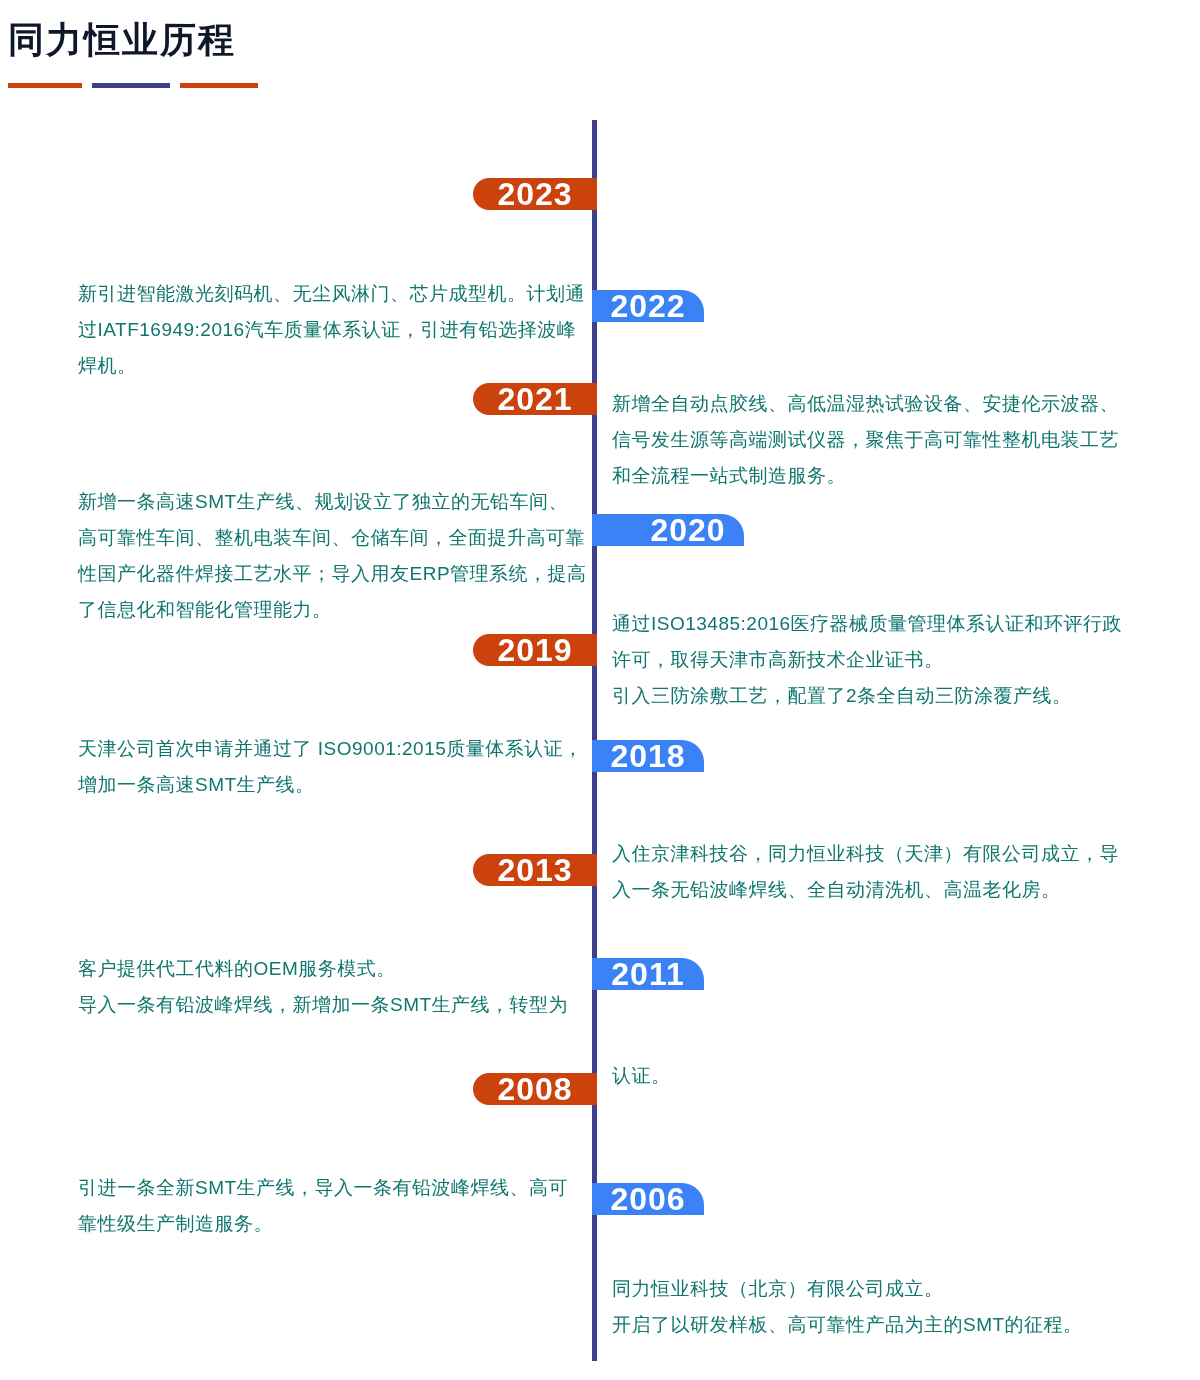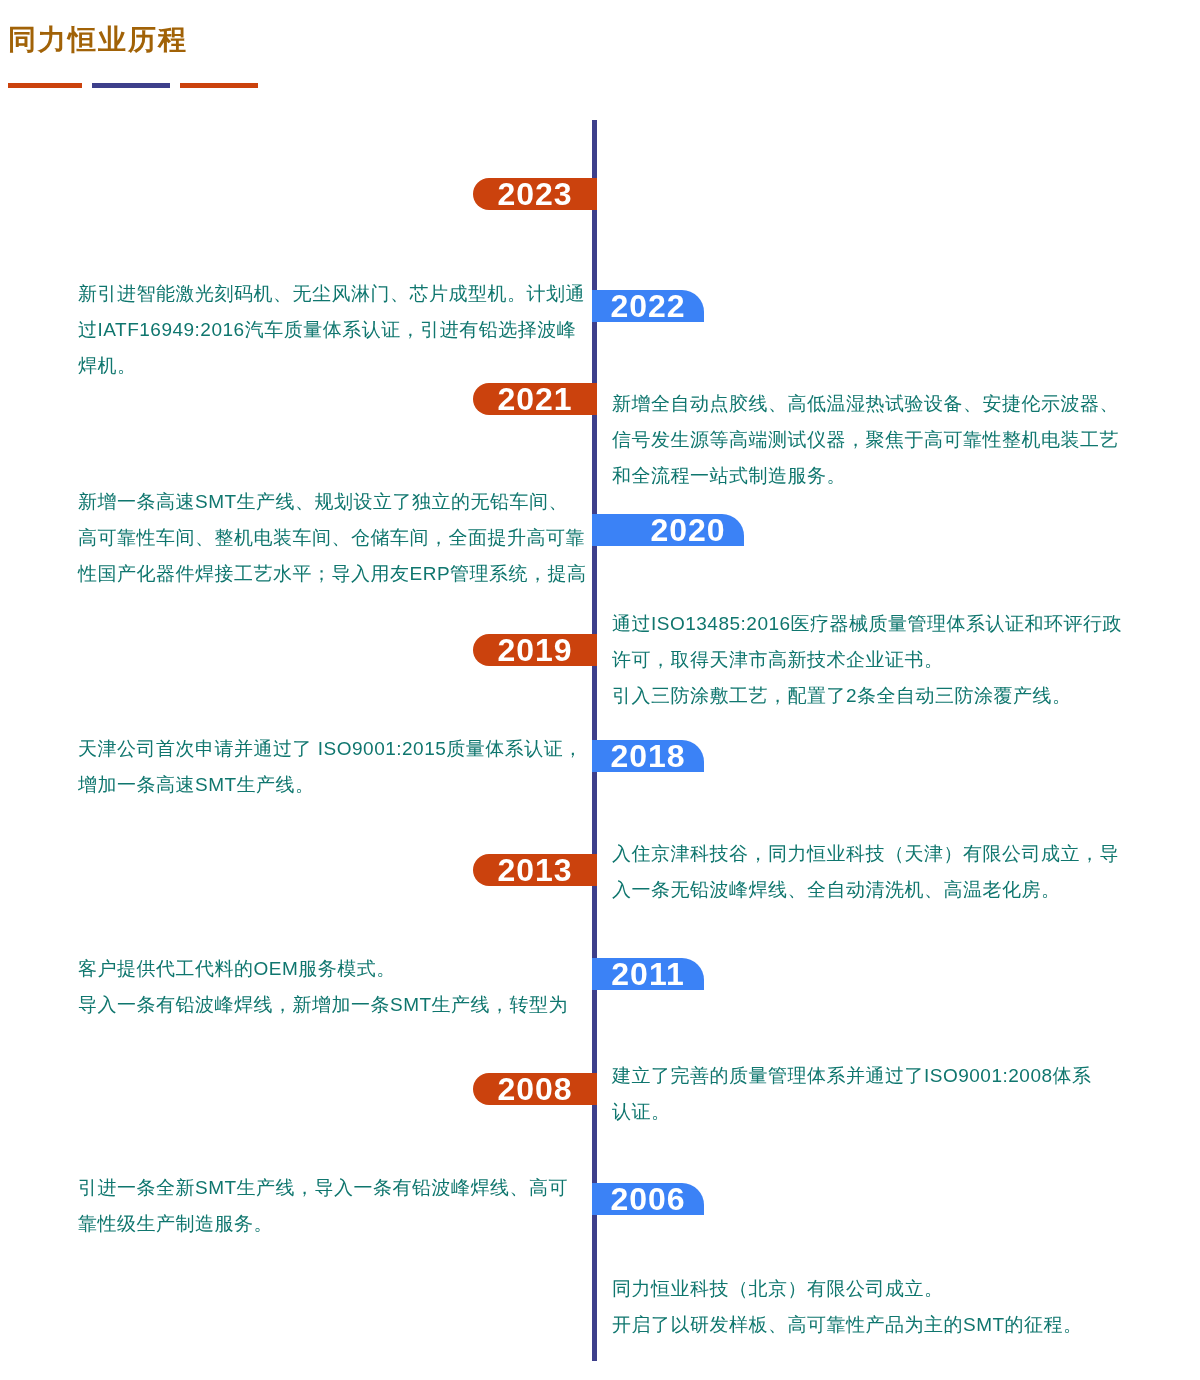--- a/index.html
+++ b/index.html
@@ -7,23 +7,23 @@
     position:relative;
     width:1200px; height:1380px;
     background:#ffffff;
     overflow:hidden;
     font-family:"Liberation Sans","DejaVu Sans",sans-serif;
   }
   
   .page-title {
     position:absolute; left:8px; top:14px;
     margin:0;
-    font-size:28px; line-height:52px;
+    font-size:36px; line-height:52px;
     font-weight:bold; letter-spacing:2px;
-    color:#a16207;
+    color:#0f172a;
   }
   .title-bar { position:absolute; top:83px; height:5px; }
   .title-bar.b1 { left:8px;   width:74px; background:#cb420d; }
   .title-bar.b2 { left:92px;  width:78px; background:#3d3f8b; }
   .title-bar.b3 { left:180px; width:78px; background:#cb420d; }
 
   
   .timeline-axis {
     position:absolute;
     left:592px; top:120px;
@@ -83,20 +83,21 @@
     <div class="text-line">新增全自动点胶线、高低温湿热试验设备、安捷伦示波器、</div>
     <div class="text-line">信号发生源等高端测试仪器，聚焦于高可靠性整机电装工艺</div>
     <div class="text-line">和全流程一站式制造服务。</div>
   </div>
 
   <div class="year-badge orange" style="top:383px;">2021</div>
   <div class="milestone-text left" style="top:456px;">
     <div class="text-line">新增一条高速SMT生产线、规划设立了独立的无铅车间、</div>
     <div class="text-line">高可靠性车间、整机电装车间、仓储车间，全面提升高可靠</div>
     <div class="text-line">性国产化器件焊接工艺水平；导入用友ERP管理系统，提高</div>
+    <div class="text-line">了信息化和智能化管理能力。</div>
   </div>
 
   <div class="year-badge blue" style="top:514px;padding-left:40px;">2020</div>
   <div class="milestone-text right" style="top:578px;">
     <div class="text-line">通过ISO13485:2016医疗器械质量管理体系认证和环评行政</div>
     <div class="text-line">许可，取得天津市高新技术企业证书。</div>
     <div class="text-line">引入三防涂敷工艺，配置了2条全自动三防涂覆产线。</div>
   </div>
 
   <div class="year-badge orange" style="top:634px;">2019</div>
@@ -112,21 +113,20 @@
   </div>
 
   <div class="year-badge orange" style="top:854px;">2013</div>
   <div class="milestone-text left" style="top:923px;">
     <div class="text-line">客户提供代工代料的OEM服务模式。</div>
     <div class="text-line">导入一条有铅波峰焊线，新增加一条SMT生产线，转型为</div>
   </div>
 
   <div class="year-badge blue" style="top:958px;">2011</div>
   <div class="milestone-text right" style="top:1030px;">
-    <div class="text-line">建立了完善的质量管理体系并通过了ISO9001:2008体系</div>
     <div class="text-line">认证。</div>
   </div>
 
   <div class="year-badge orange" style="top:1073px;">2008</div>
   <div class="milestone-text left" style="top:1142px;">
     <div class="text-line">引进一条全新SMT生产线，导入一条有铅波峰焊线、高可</div>
     <div class="text-line">靠性级生产制造服务。</div>
   </div>
 
   <div class="year-badge blue" style="top:1183px;">2006</div>

